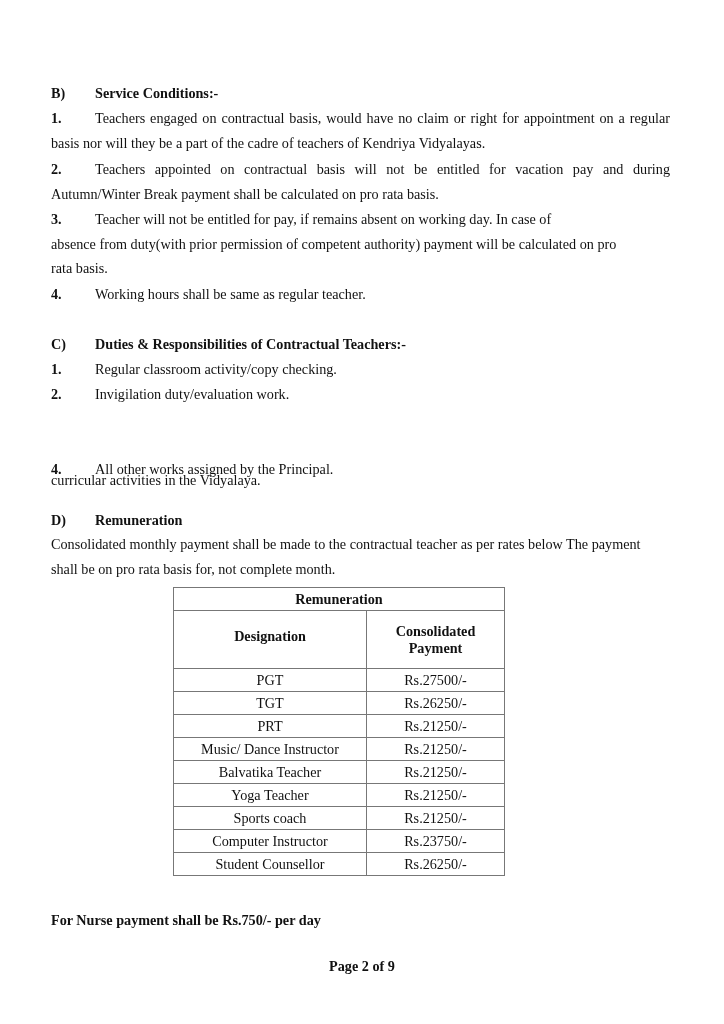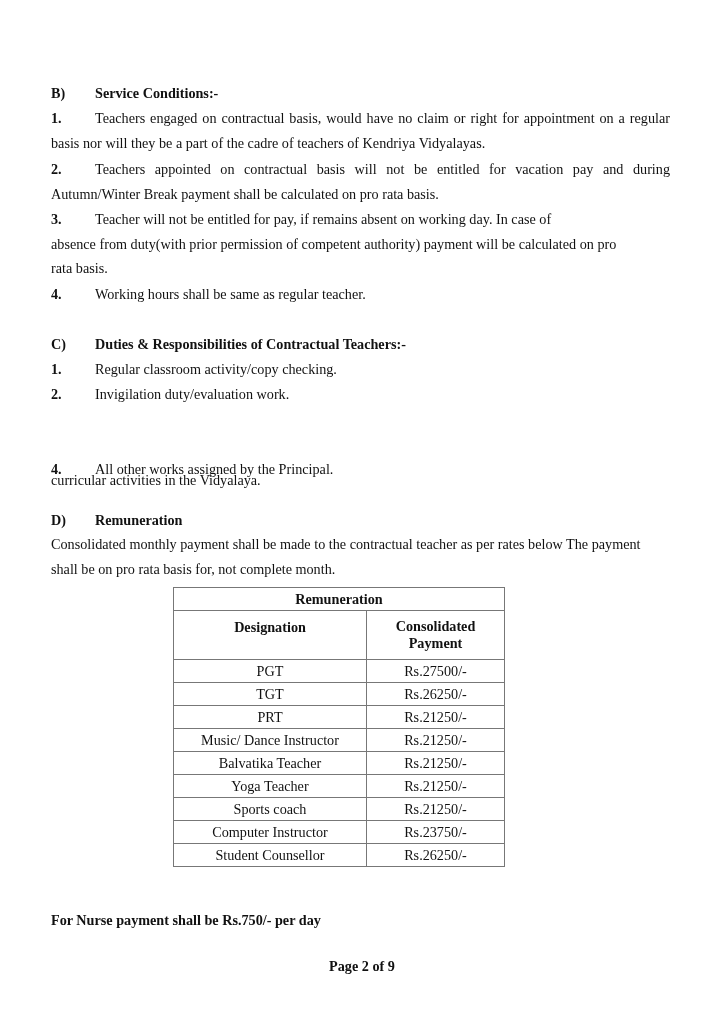--- a/index.html
+++ b/index.html
@@ -74,21 +74,21 @@
   </div>
   <div class="line" style="top:560px;">shall be on pro rata basis for, not complete month.</div>
   <div class="line" style="top:535px;">Consolidated monthly payment shall be made to the contractual teacher as per rates below The payment</div>
 
   <table class="rem">
     <tbody>
         <tr class="r-title">
       <th colspan="2">Remuneration</th>
     </tr>
     <tr class="r-head">
-      <th class="col1" style="vertical-align:top; padding-top:8px;">Designation</th>
+      <th class="col1" style="vertical-align:top; padding-top:17px;">Designation</th>
       <th style="padding: 0 12px;">Consolidated Payment</th>
     </tr>
     </tbody>
       <tbody id="rem-body">
         <tr class="r-data">
           <td>PGT</td>
           <td>Rs.27500/-</td>
         </tr>
         <tr class="r-data">
           <td>TGT</td>

